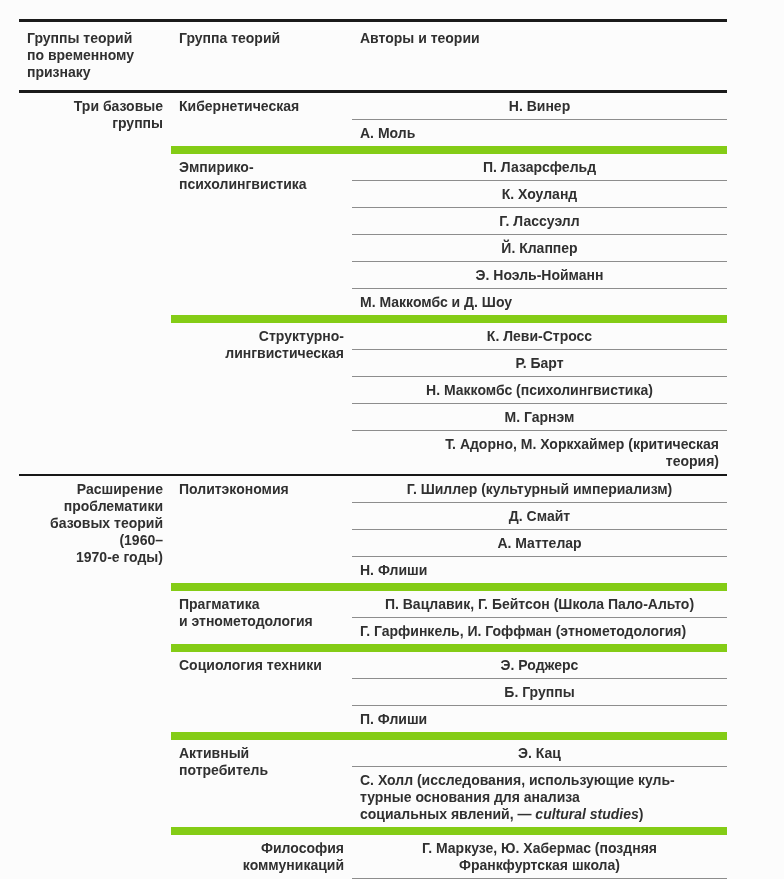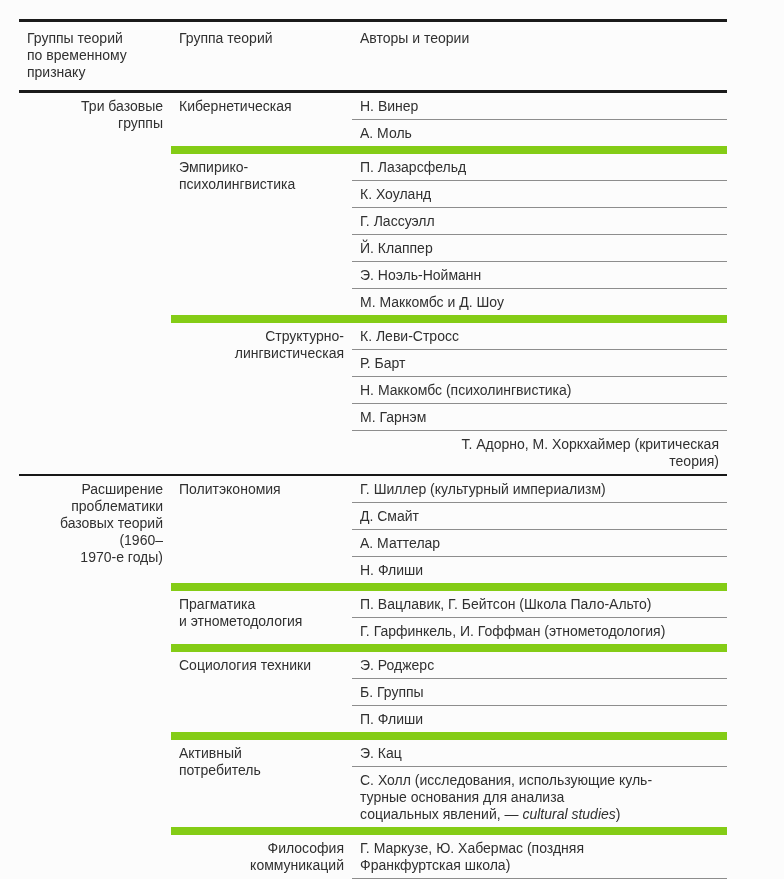--- a/index.html
+++ b/index.html
@@ -19,36 +19,36 @@
     left:19px; top:19px;
     border-collapse:collapse;
     table-layout:fixed;
     width:708px;
     border-top:3px solid #1b1b1b;
   }
   col.c1 { width:152px; }
   col.c2 { width:181px; }
   col.c3 { width:375px; }
   th, td {
-    font-weight:400;
+    font-weight:700;
     font-size:14px;
     line-height:17px;
     text-align:left;
     vertical-align:top;
     padding:5px 8px 4px 8px;
     color:#303030;
     white-space:pre-line;
     overflow:hidden;
   }
   tr.header-row th {
     border-bottom:3px solid #1b1b1b;
     padding-top:8px;
     padding-bottom:9px;
   }
-  td.b-row     { border-bottom:1px solid #8d8d8d; }
+  td.b-row     { border-bottom:1px solid #8d8d8d;text-align:center; }
   td.b-group   { border-bottom:8px solid #84cc16; }
   td.b-section { border-bottom:2px solid #171717;text-align:right; }
   td.author em { font-style:italic; }
 </style>
 </head>
 <body>
 
 <div class="page">
   <table class="theories">
     <colgroup>

